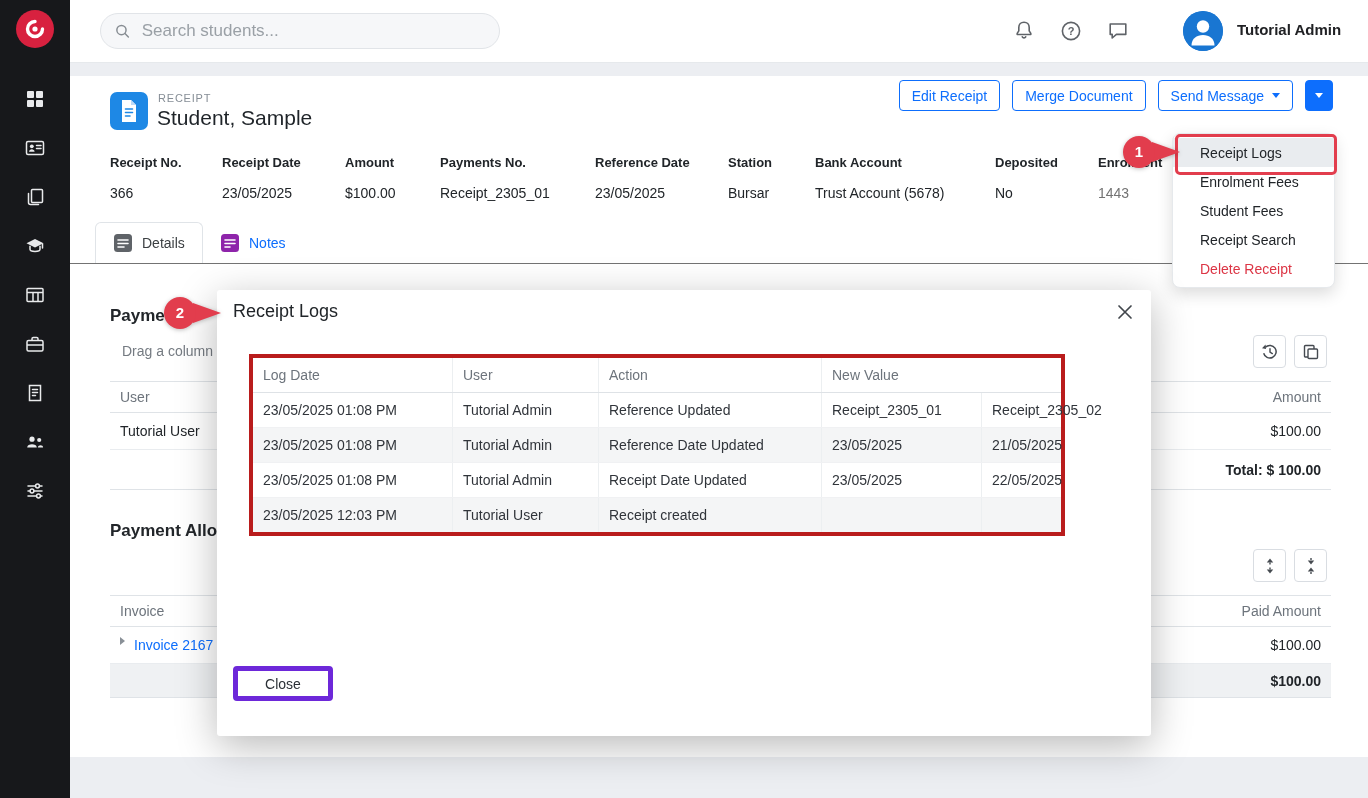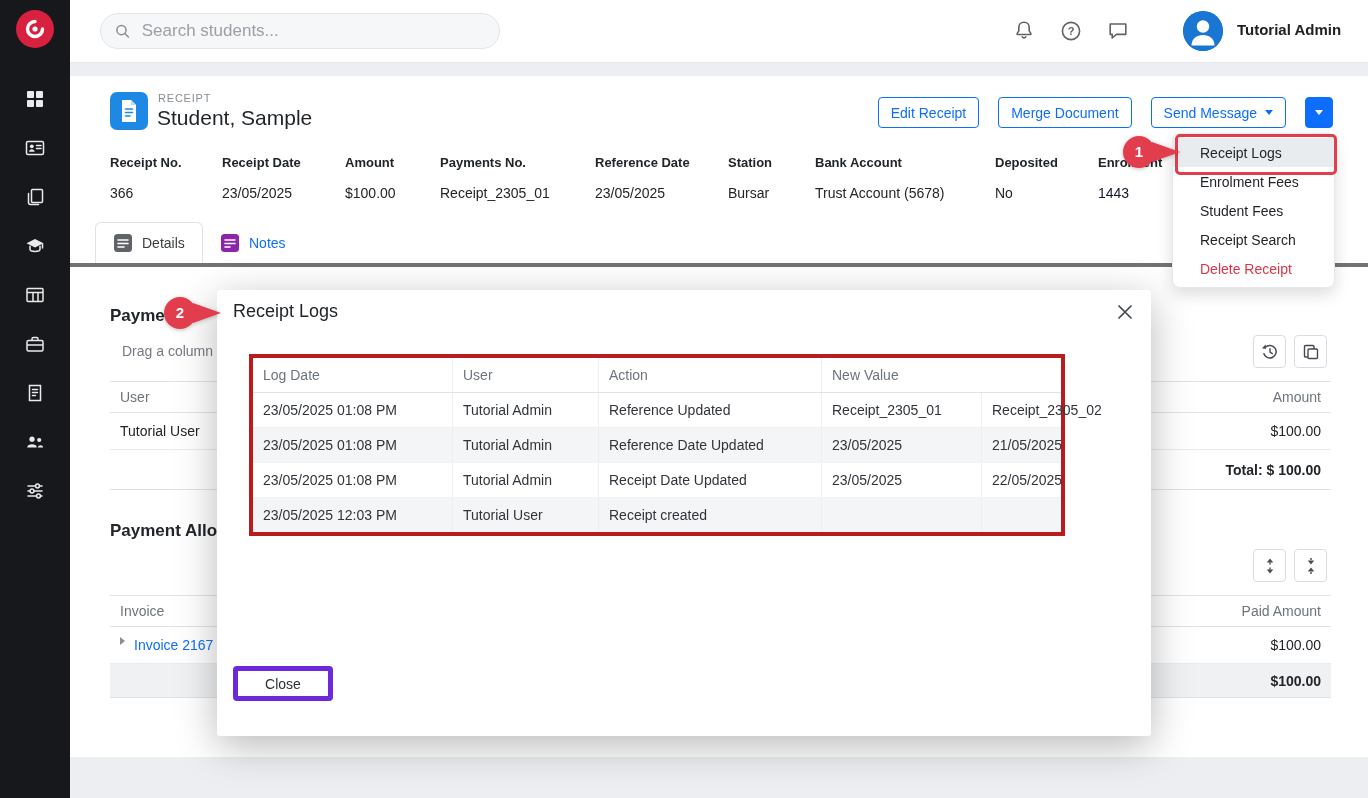--- a/index.html
+++ b/index.html
@@ -15,31 +15,31 @@
   .search input{border:none;outline:none;background:transparent;font-size:17px;color:#202124;width:100%;font-family:Liberation Sans, sans-serif}
   .search input::placeholder{color:#9aa0a6}
   .top-icon{position:absolute;top:18px;width:26px;height:26px;display:flex;align-items:center;justify-content:center;cursor:pointer}
   .avatar{position:absolute;left:1113px;top:11px;width:40px;height:40px;border-radius:50%;overflow:hidden;cursor:pointer;background:#1976d2}
   .user-name{position:absolute;left:1167px;top:21px;font-size:15px;font-weight:bold;color:#202124}
   
   .main-card{position:absolute;left:70px;top:76px;width:1298px;height:681px;background:#fff}
   .doc-icon{position:absolute;left:110px;top:92px;width:38px;height:38px}
   .type-label{position:absolute;left:158px;top:92px;font-size:11px;letter-spacing:.8px;color:#868e96}
   .page-title{position:absolute;left:157px;top:106px;font-size:21px;font-weight:500;color:#1f2429}
-  .hdr-actions{position:absolute;top:97px;right:35px;display:flex;gap:19px;z-index:10}
+  .hdr-actions{position:absolute;top:80px;right:35px;display:flex;gap:12px;z-index:10}
   .btn{height:31px;display:inline-flex;align-items:center;justify-content:center;padding:0 12px;border:1px solid #0d6efd;color:#0d6efd;background:#fff;border-radius:4px;font-size:14px;cursor:pointer;font-family:inherit;white-space:nowrap;box-sizing:border-box}
   .btn.solid{background:#0d6efd;color:#fff;width:28px;padding:0}
   .caret-down{display:inline-block;width:0;height:0;border-left:4px solid transparent;border-right:4px solid transparent;border-top:5px solid currentColor}
   .btn .caret-down.gap{margin-left:8px}
   .field{position:absolute;top:155px}
   .f-label{font-size:13px;font-weight:bold;color:#212529;white-space:nowrap}
   .f-value{font-size:14px;color:#212529;margin-top:15px;white-space:nowrap}
-  .f-value.link{color:#0f172a;cursor:pointer}
-  
-  .tabbar{position:absolute;left:70px;top:222px;width:1298px;height:41px;border-bottom:4px solid #737373;background:#fff;z-index:5}
+  .f-value.link{color:#737373;cursor:pointer}
+  
+  .tabbar{position:absolute;left:70px;top:222px;width:1298px;height:41px;border-bottom:1px solid #737373;background:#fff;z-index:5}
   .tab{position:absolute;top:0;height:41px;display:flex;align-items:center;gap:9px;padding:0 17px;font-size:14px;cursor:pointer;z-index:6;box-sizing:border-box}
   .tab.active{left:25px;background:#fff;border:1px solid #e0e4e8;border-bottom:none;border-radius:6px 6px 0 0;color:#3c4043}
   .tab.inactive{left:133px;color:#0d6efd}
   
   .section-title{position:absolute;font-size:17px;font-weight:bold;color:#22262a;white-space:nowrap}
   .hint{position:absolute;left:122px;top:343px;font-size:14px;color:#757b82;white-space:nowrap}
   .tool-btn{position:absolute;width:33px;height:33px;border:1px solid #d9dde2;border-radius:4px;background:#fff;display:flex;align-items:center;justify-content:center;cursor:pointer;box-sizing:border-box}
   .flex-row{display:flex;justify-content:space-between;align-items:center}
   .ptable{position:absolute;left:110px;width:1221px}
   .pt-head{height:32px;border-top:1px solid #dfe3e7;border-bottom:1px solid #dfe3e7;color:#6d747c;padding:0 10px;box-sizing:border-box}

